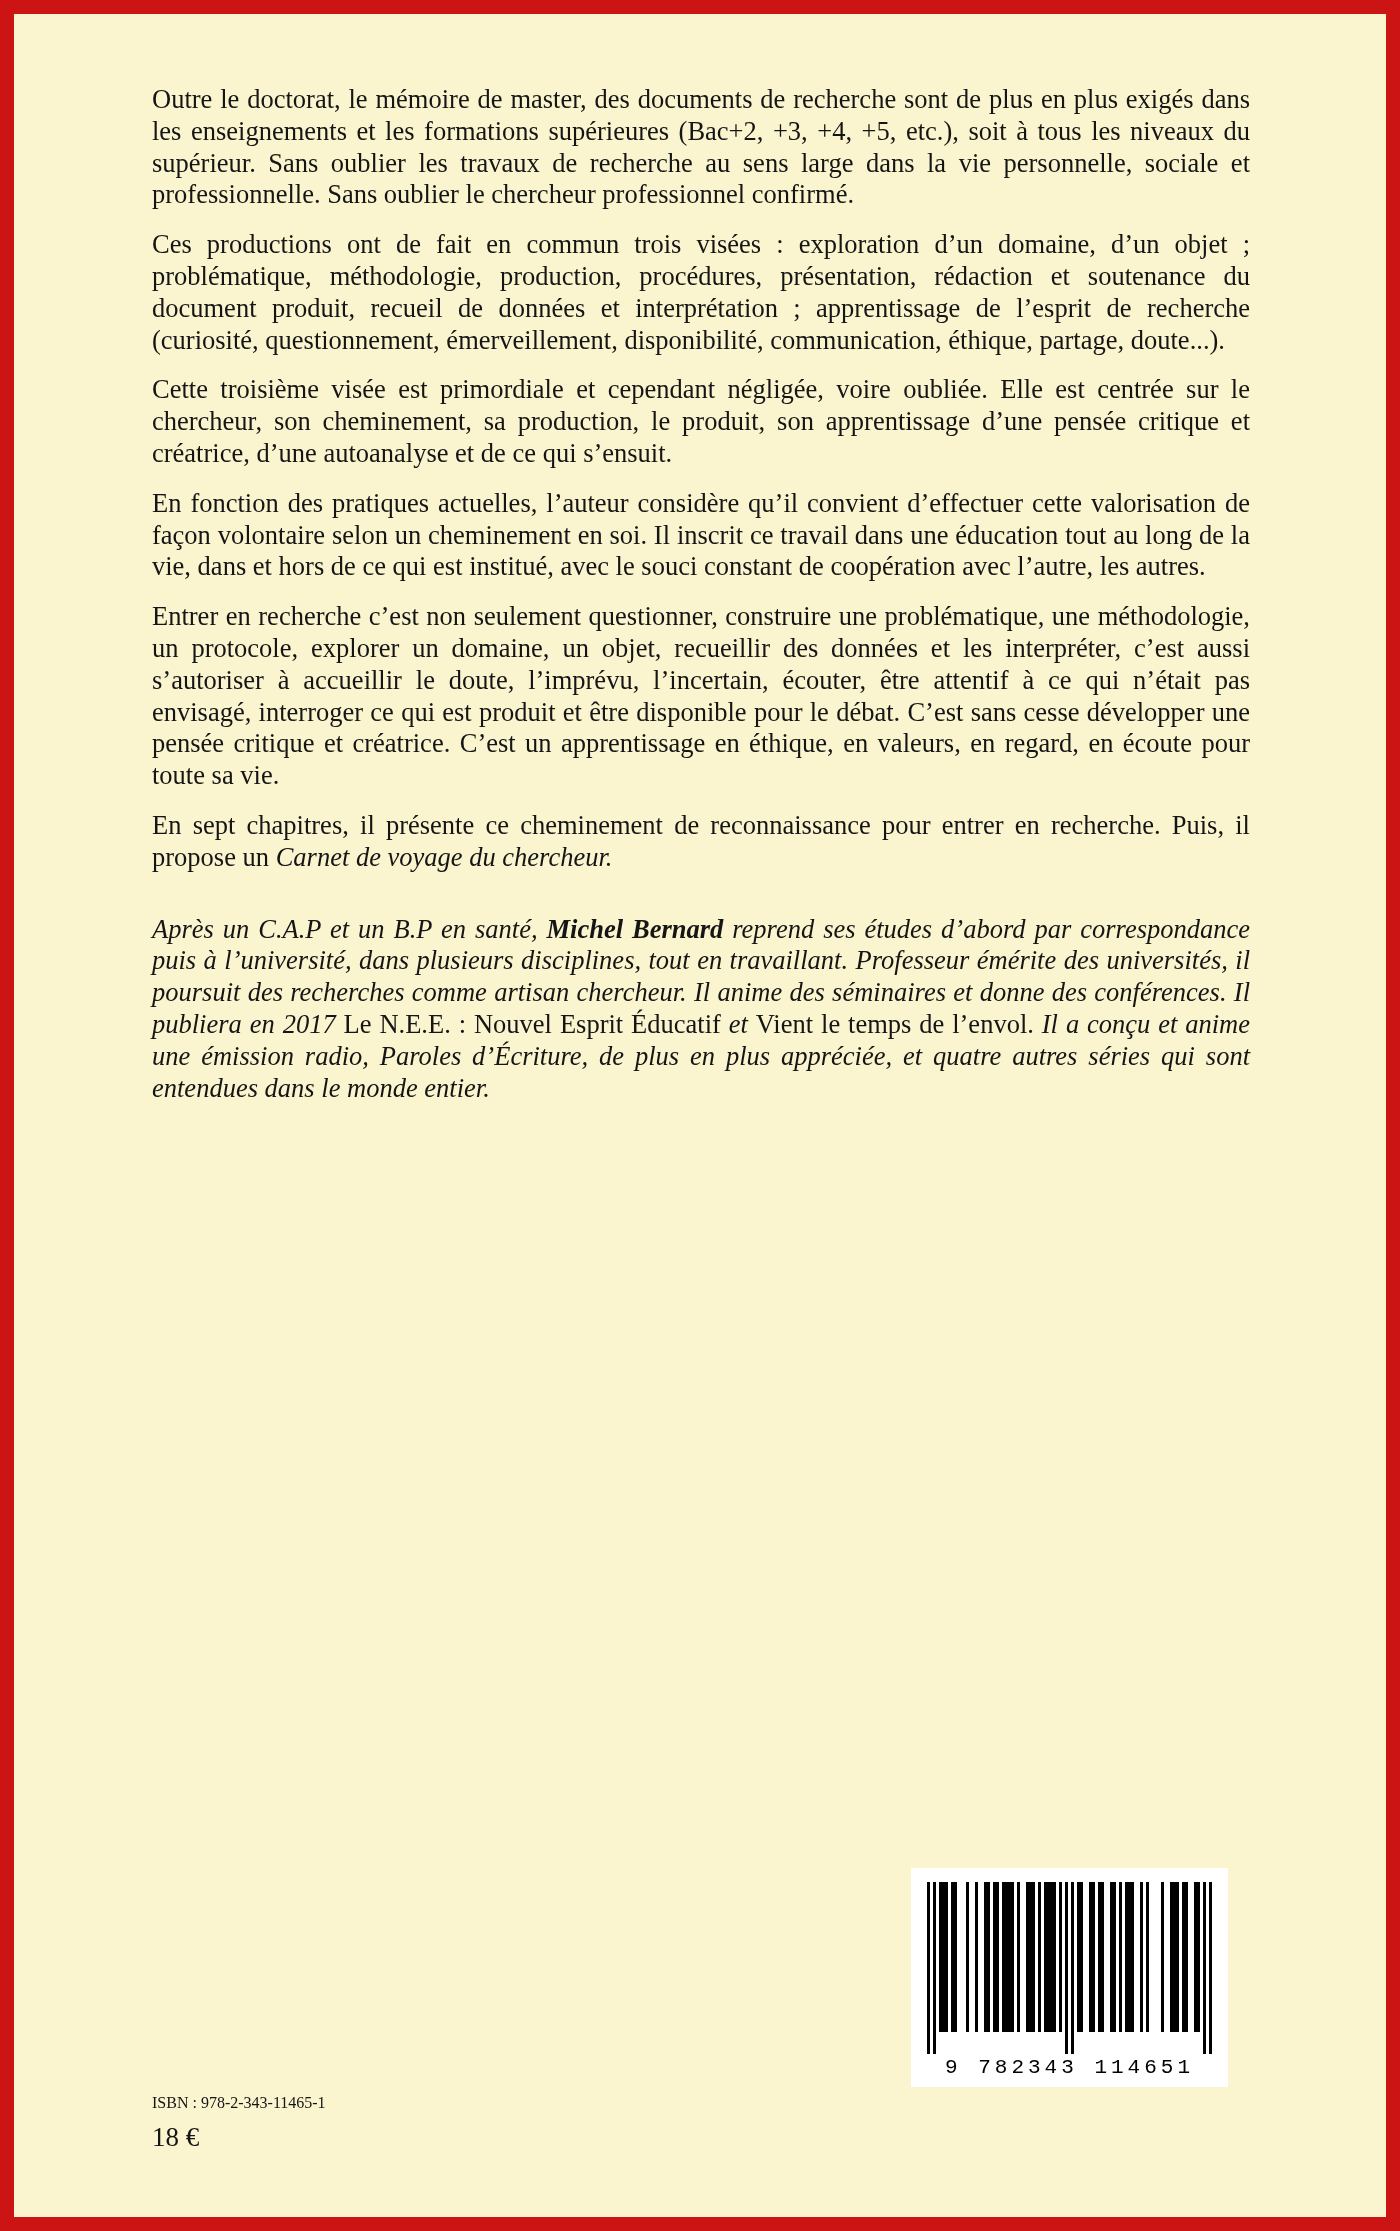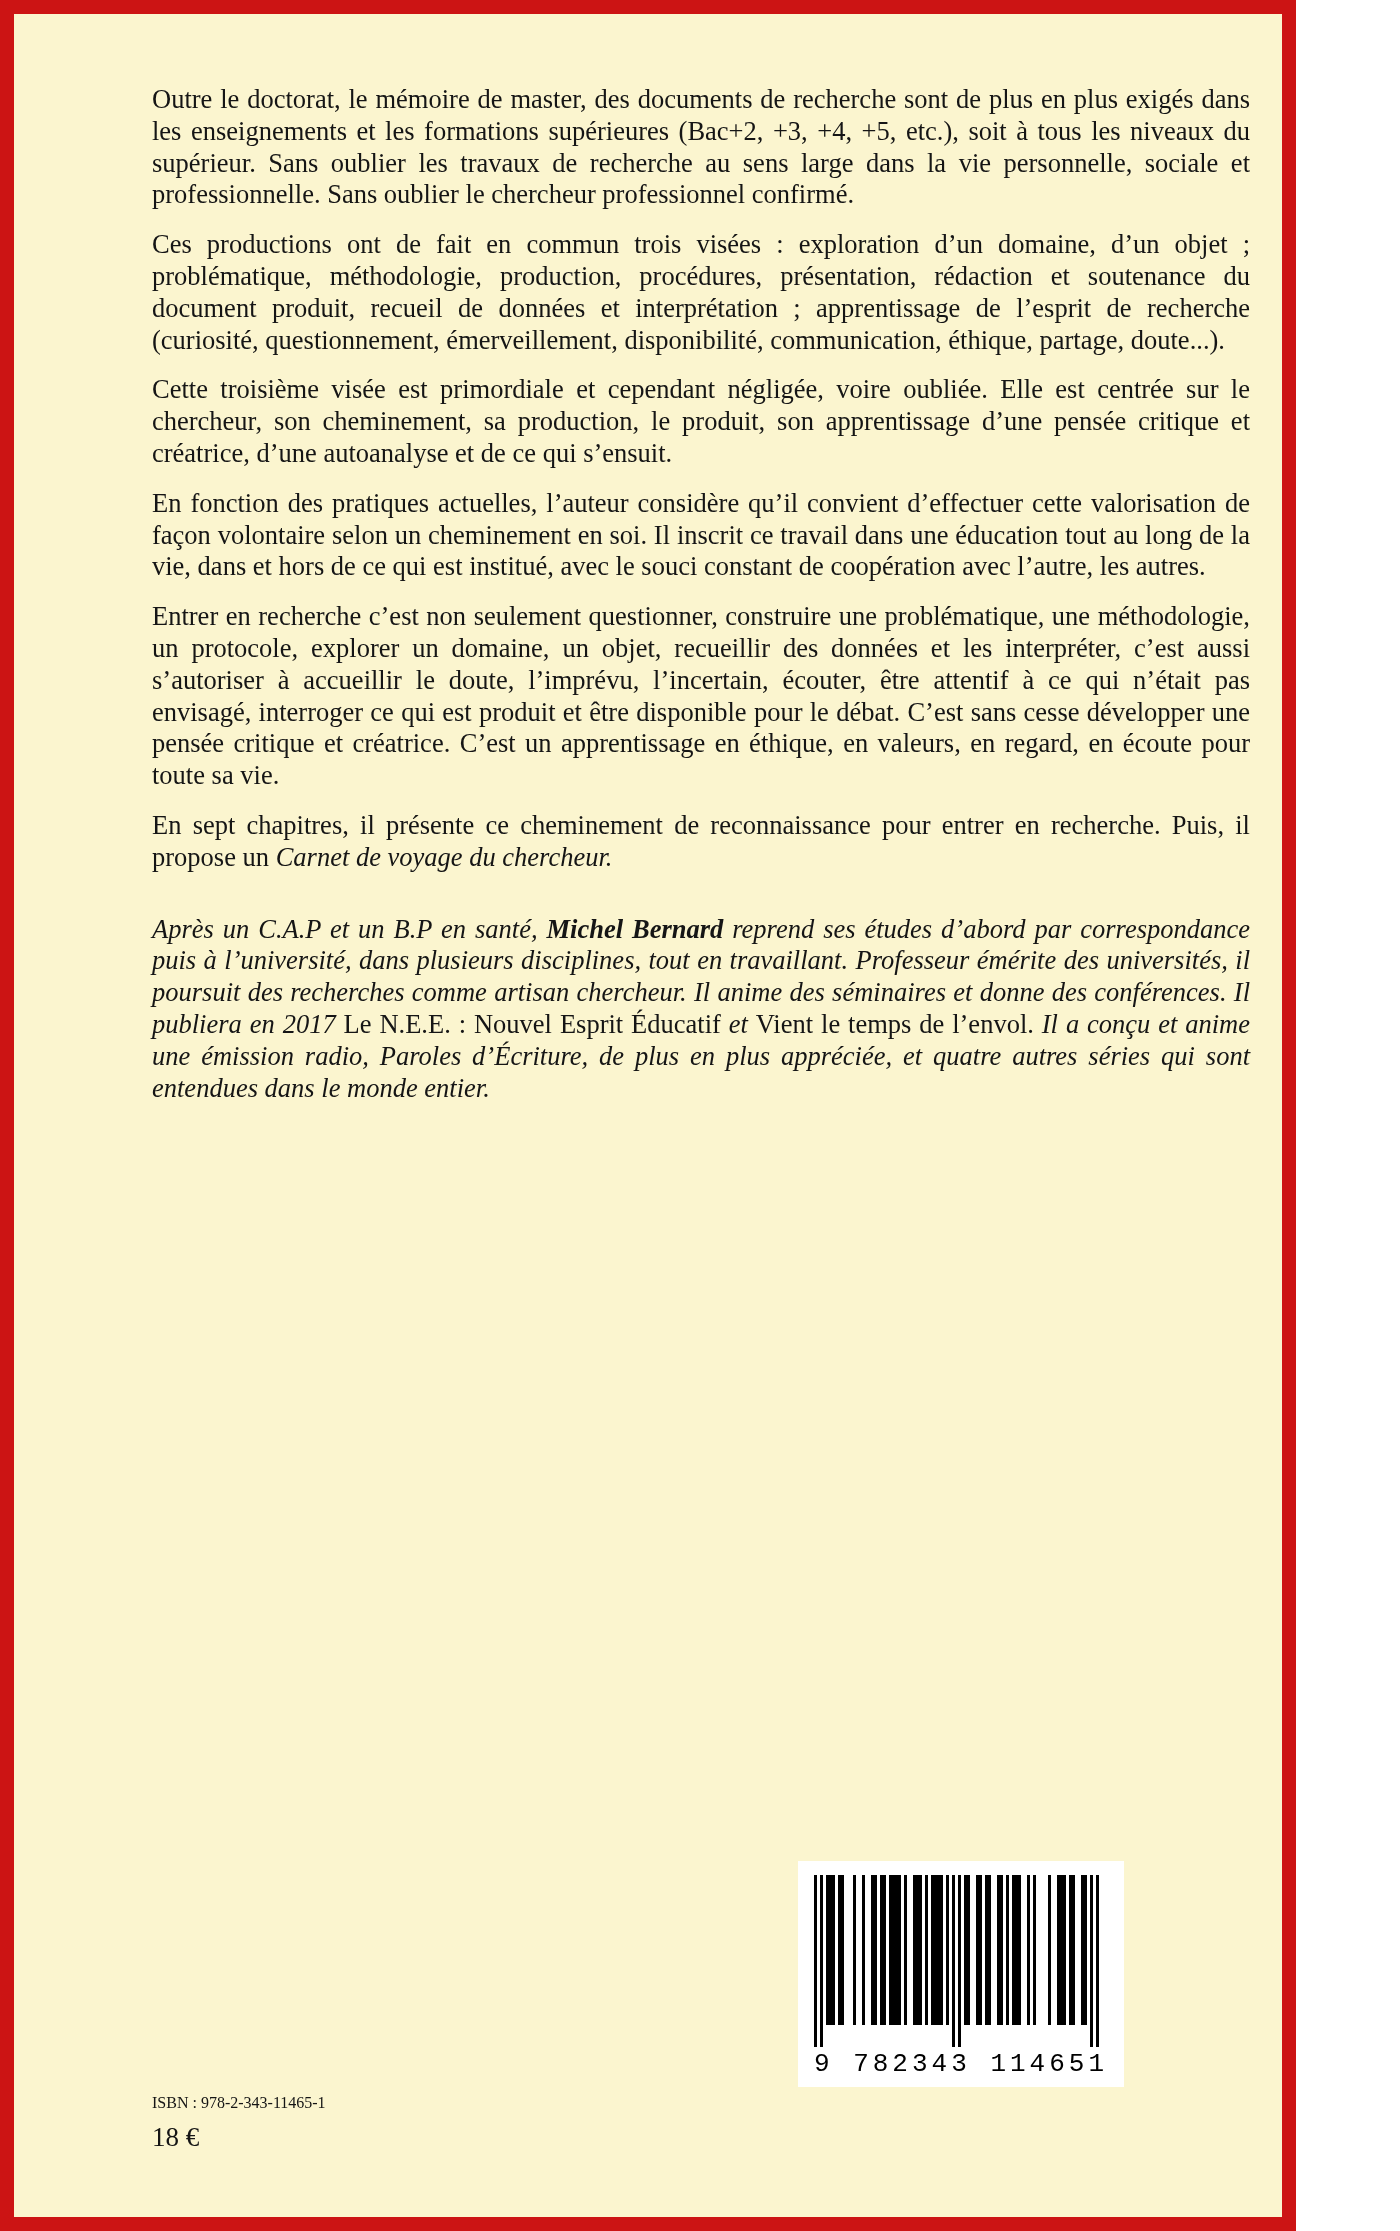--- a/index.html
+++ b/index.html
@@ -2,21 +2,21 @@
 <html lang="fr"><head>
 <meta charset="utf-8">
 <style>
   html, body {
     margin: 0;
     padding: 0;
     background: #ffffff;
   }
   .cover {
     position: relative;
-    width: 1296px;
+    width: 1400px;
     height: 2231px;
     box-sizing: border-box;
     border: 14px solid #cc1414;
     background: #fbf5cf;
     font-family: "Liberation Serif", "DejaVu Serif", serif;
     color: #151515;
     overflow: hidden;
   }
   .text-block {
     position: absolute;
@@ -62,21 +62,21 @@
     height: 172px;
   }
   .barcode-bars .module {
     width: 3px;
     height: 150px;
   }
   .barcode-bars .module.black { background: #000000; }
   .barcode-bars .module.guard { height: 172px; }
   .barcode-label {
     font-family: "Liberation Mono", "DejaVu Sans Mono", monospace;
-    font-size: 26px;
+    font-size: 21px;
     letter-spacing: 4px;
     text-align: center;
     color: #000;
     margin-top: 2px;
     white-space: nowrap;
   }
 </style>
 </head>
 <body>
 

